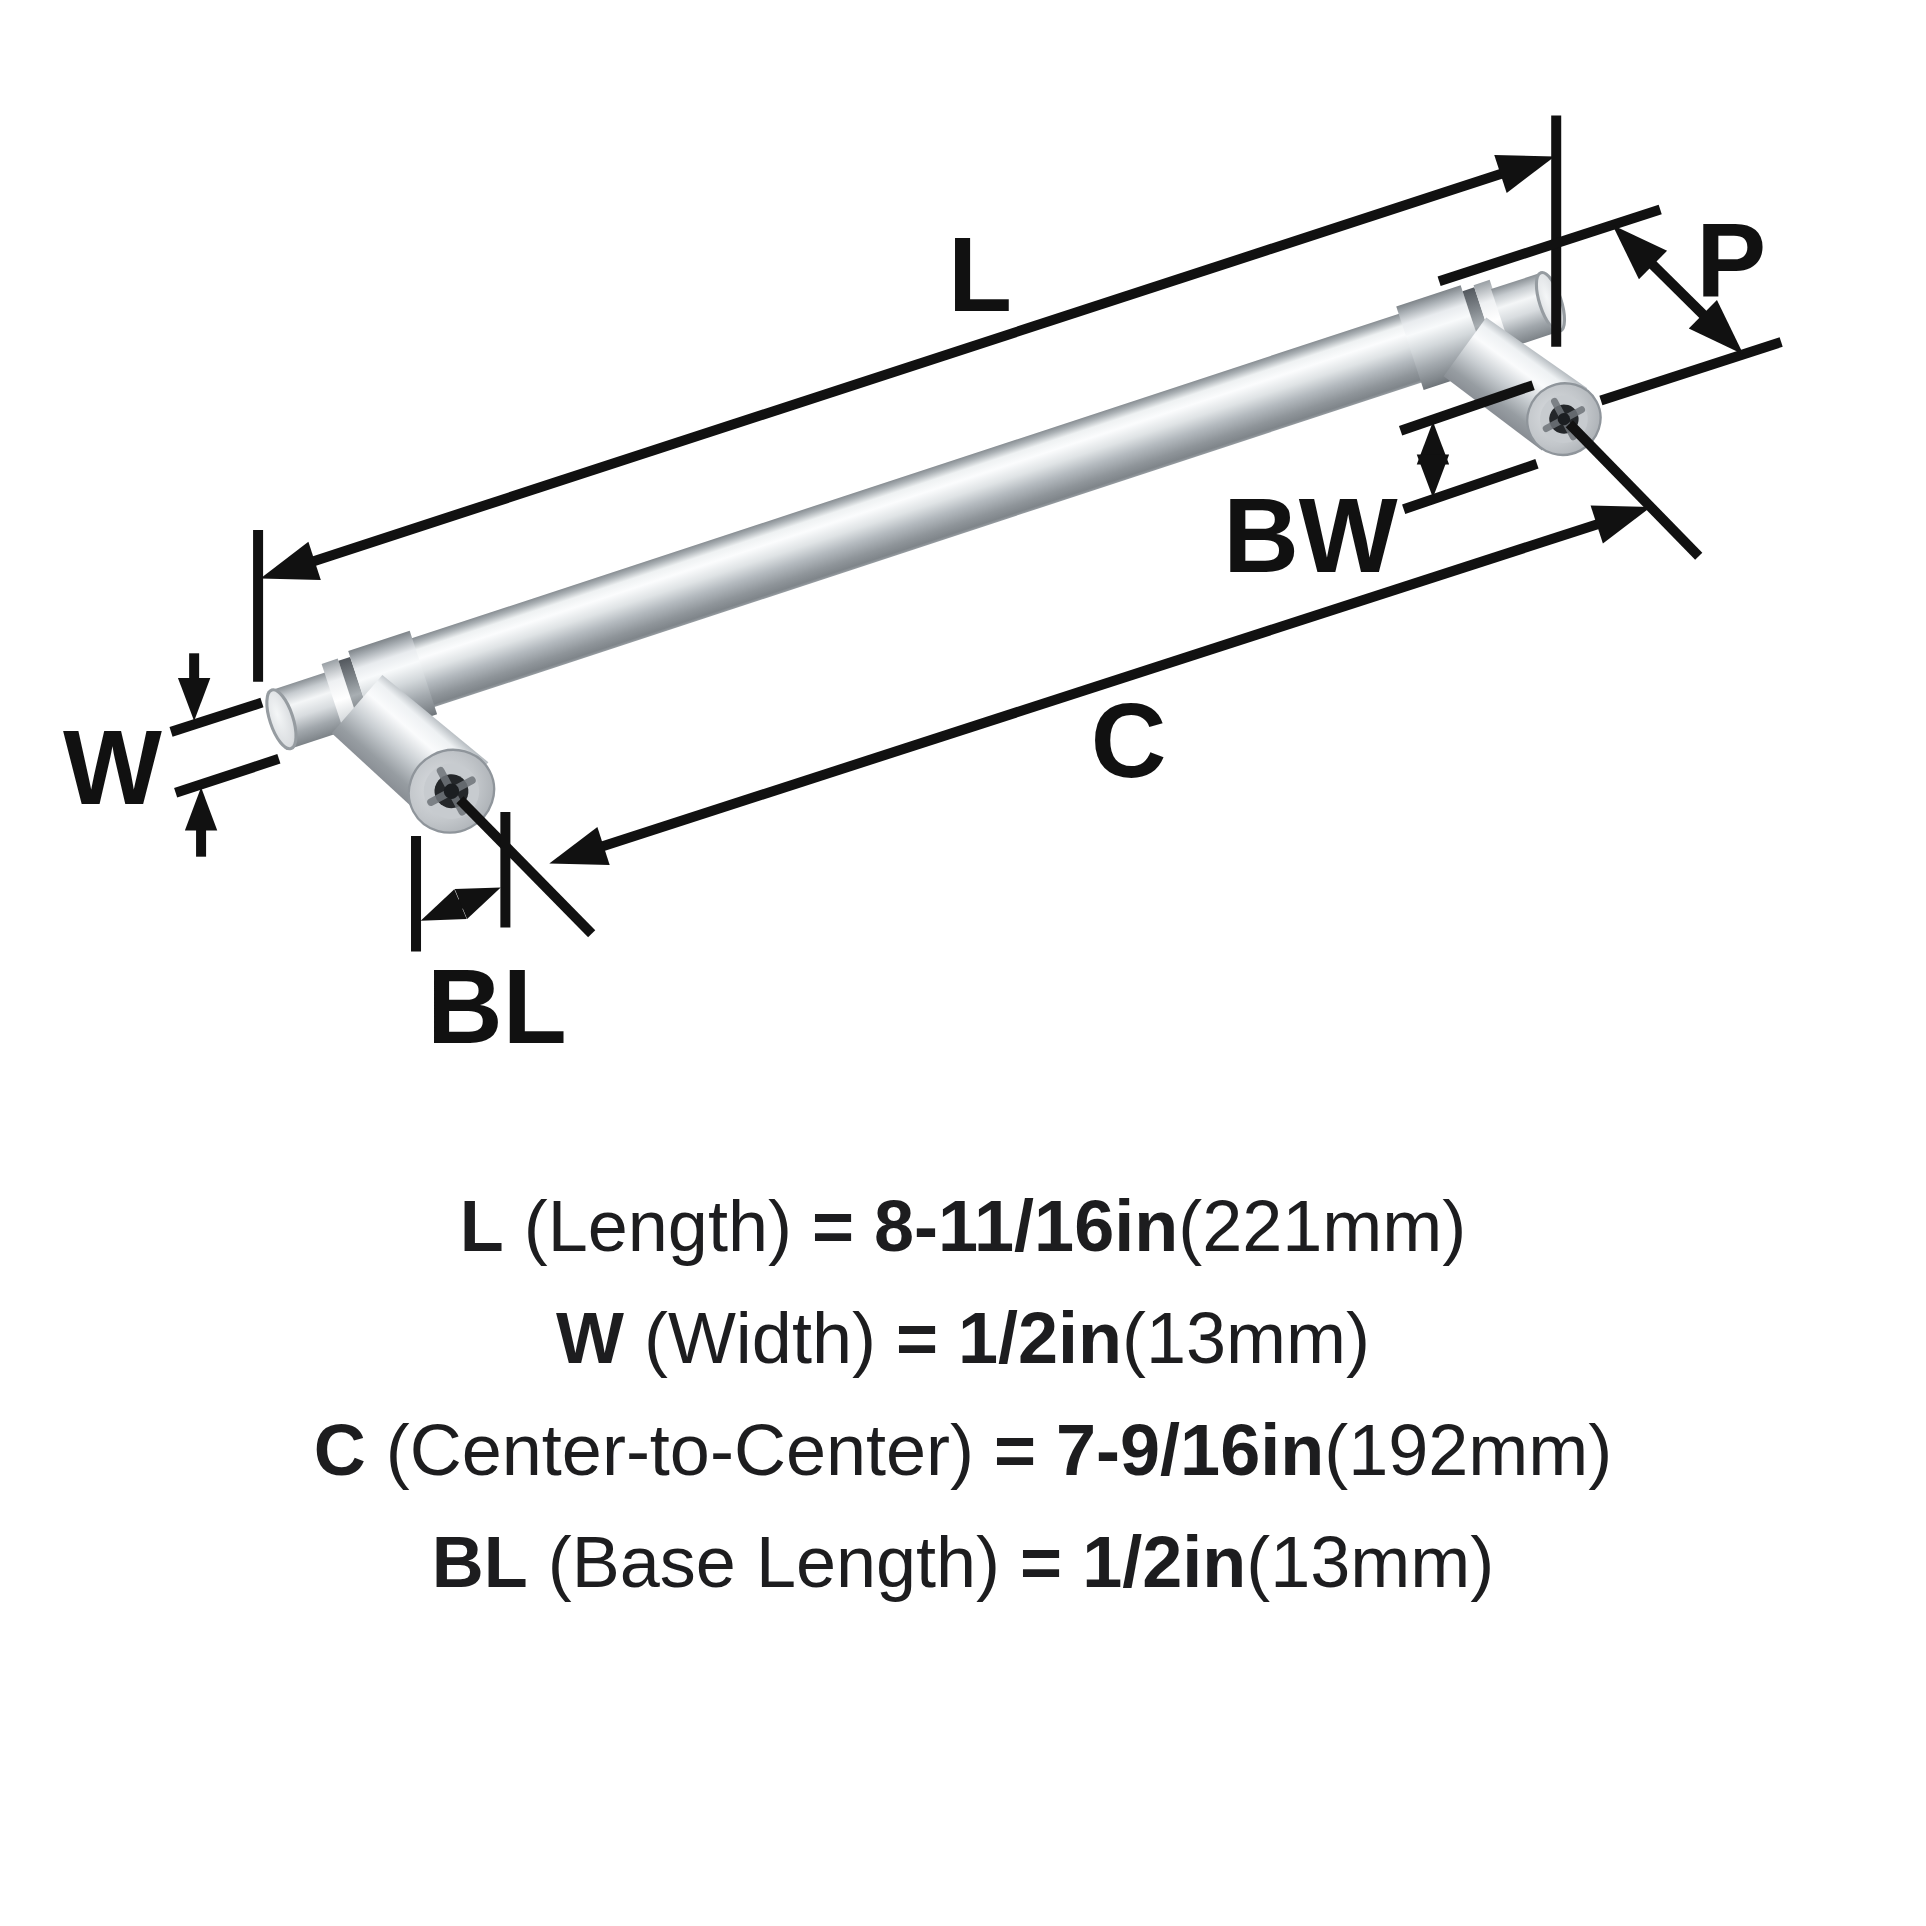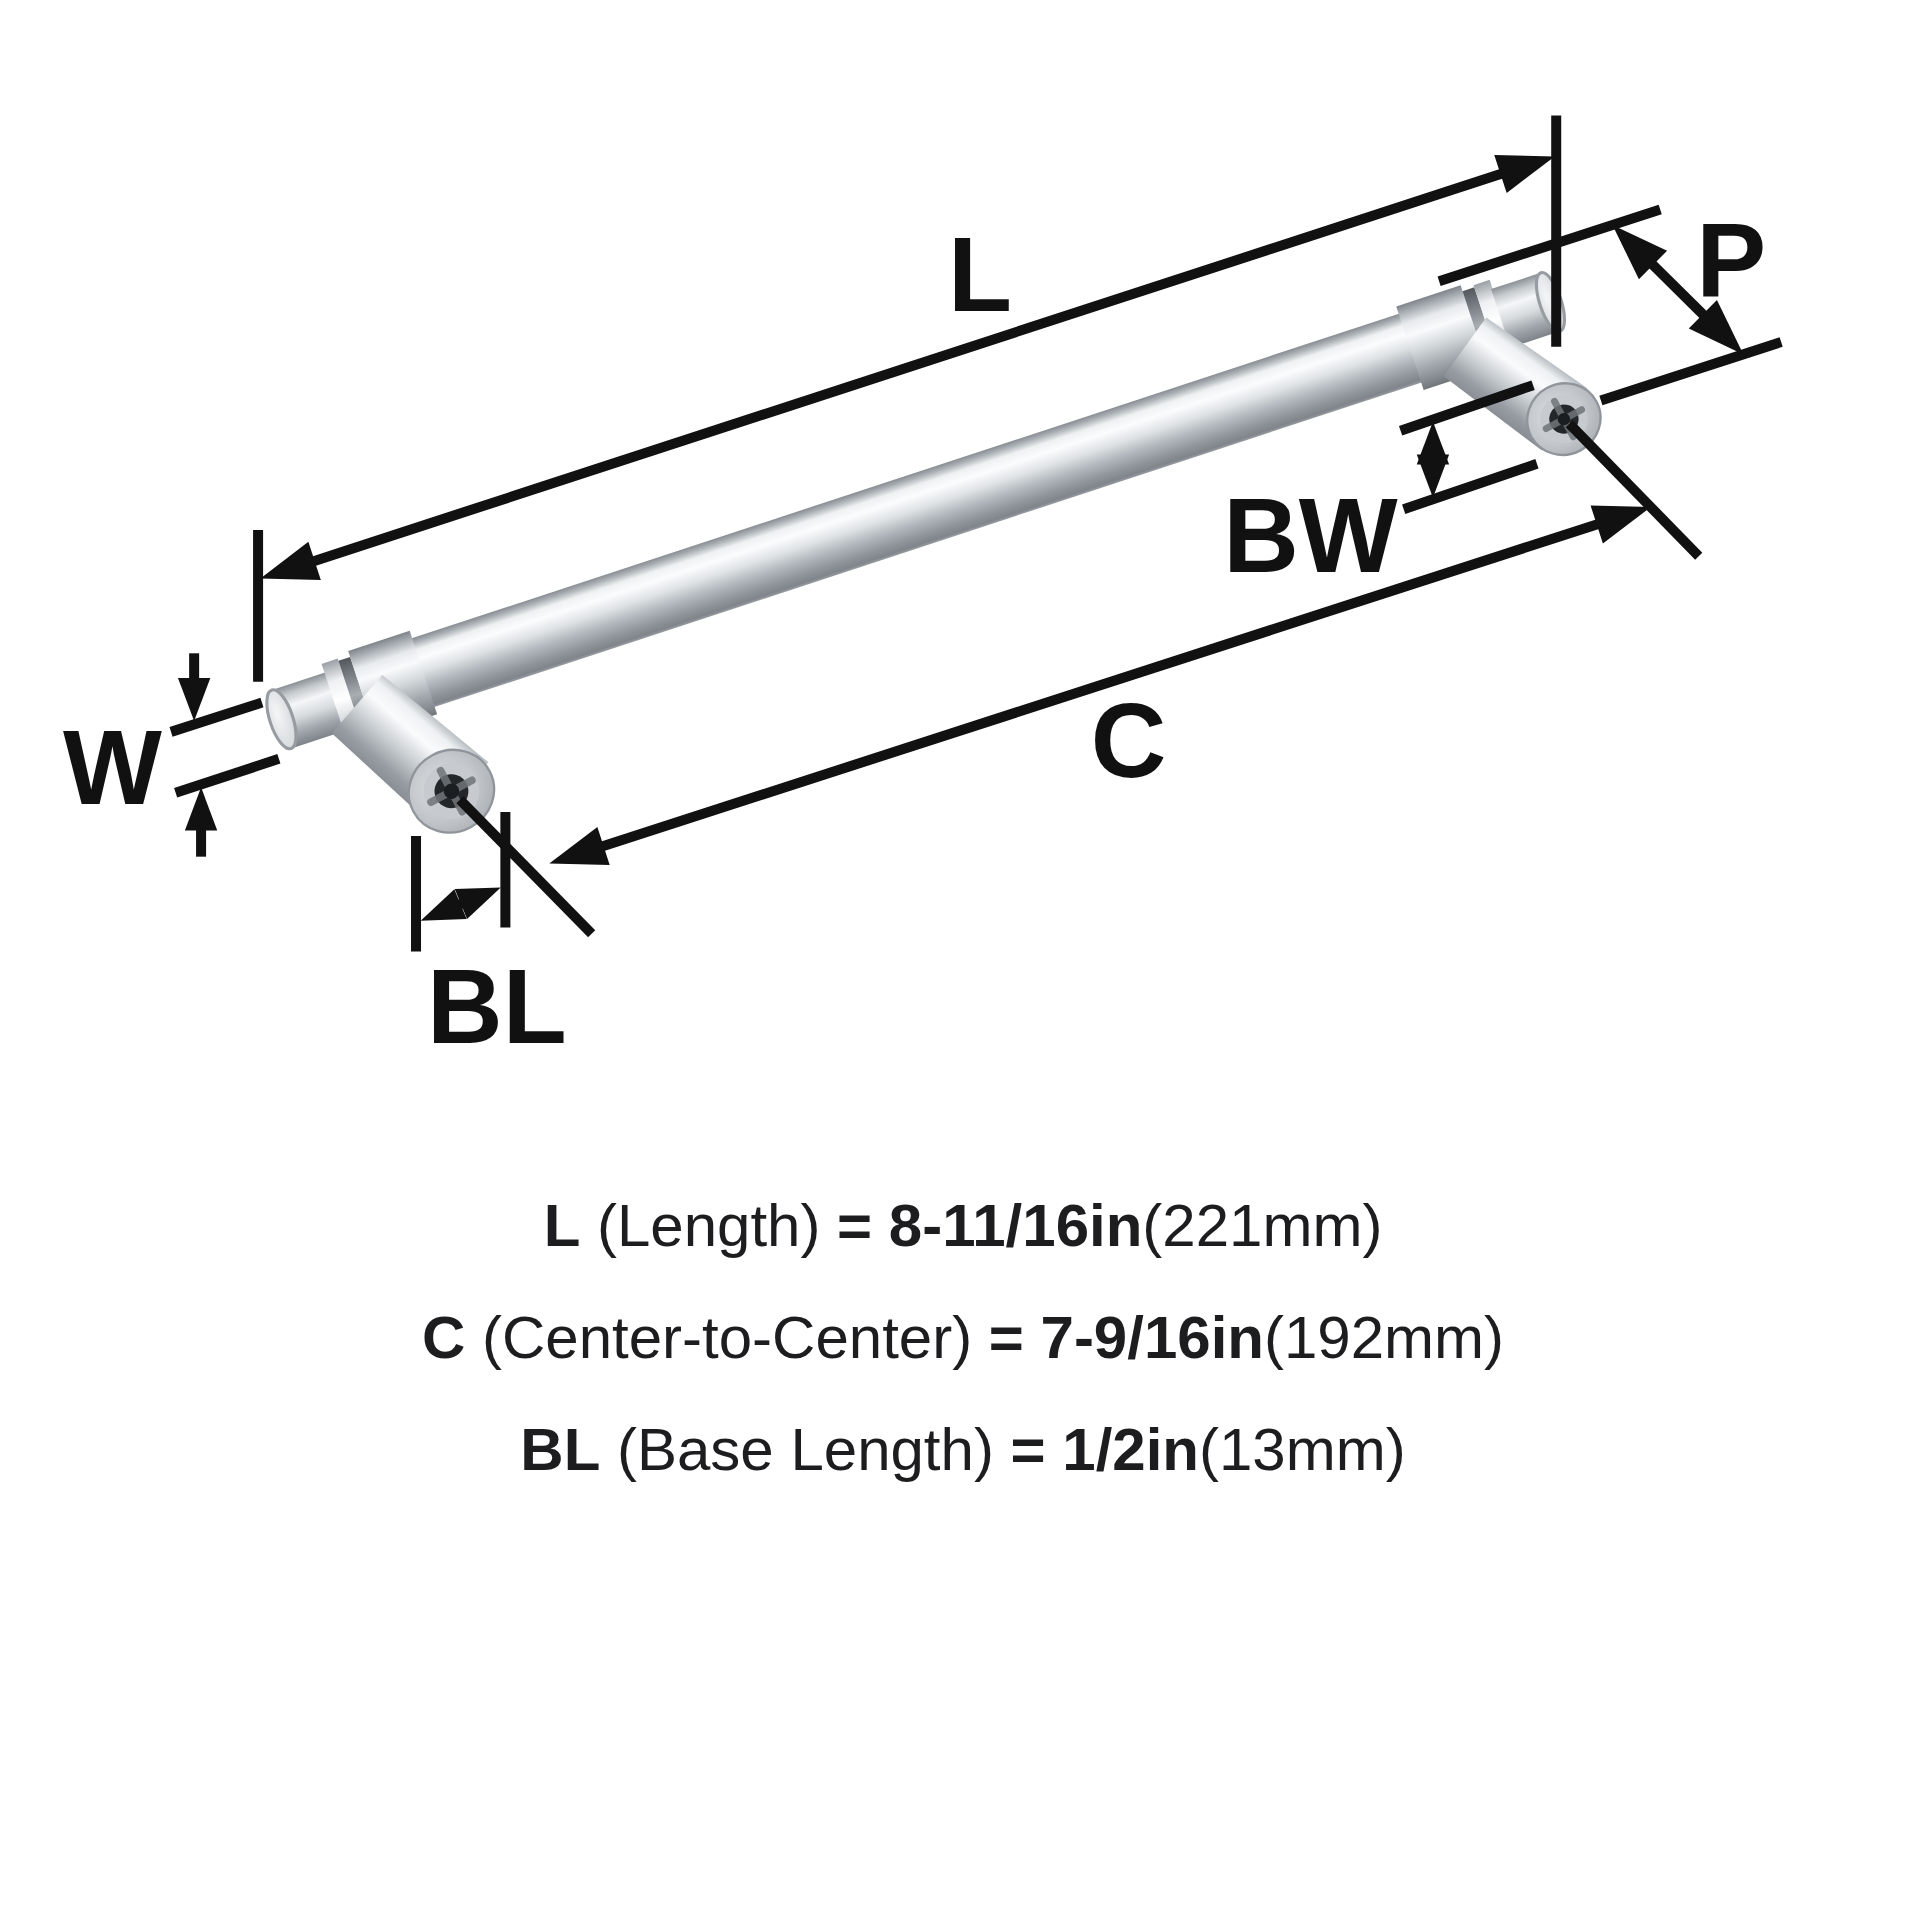--- a/index.html
+++ b/index.html
@@ -22,21 +22,21 @@
     left:0;
     top:1170px;
     width:1926px;
     color:#1c1c1c;
   }
   .legend-line{
     width:1926px;
     height:112px;
     line-height:112px;
     text-align:center;
-    font-size:60px;
+    font-size:72px;
     white-space:pre;
     color:#1d1d1f;
   }
   .seg-b{font-weight:700;}
   .seg-r{font-weight:400;}
 </style>
 </head>
 <body>
 
 <div id="stage">
@@ -186,17 +186,18 @@
       <text class="dim-label" x="2247" y="385">P</text>
       <text class="dim-label" x="1701" y="742">BW</text>
       <text class="dim-label" x="1465" y="1008">C</text>
       <text class="dim-label" x="146" y="1044">W</text>
       <text class="dim-label" x="645" y="1354">BL</text>
     </g>
   </svg>
 
   <div id="legend">
     <div class="legend-line"><span class="seg-b">L</span><span class="seg-r"> (Length) </span><span class="seg-b">= 8-11/16in</span><span class="seg-r">(221mm)</span></div>
+    <div class="legend-line"><span class="seg-b">W</span><span class="seg-r"> (Width) </span><span class="seg-b">= 1/2in</span><span class="seg-r">(13mm)</span></div>
     <div class="legend-line"><span class="seg-b">C</span><span class="seg-r"> (Center-to-Center) </span><span class="seg-b">= 7-9/16in</span><span class="seg-r">(192mm)</span></div>
     <div class="legend-line"><span class="seg-b">BL</span><span class="seg-r"> (Base Length) </span><span class="seg-b">= 1/2in</span><span class="seg-r">(13mm)</span></div>
   </div>
 </div>
 
 
 </body></html>

